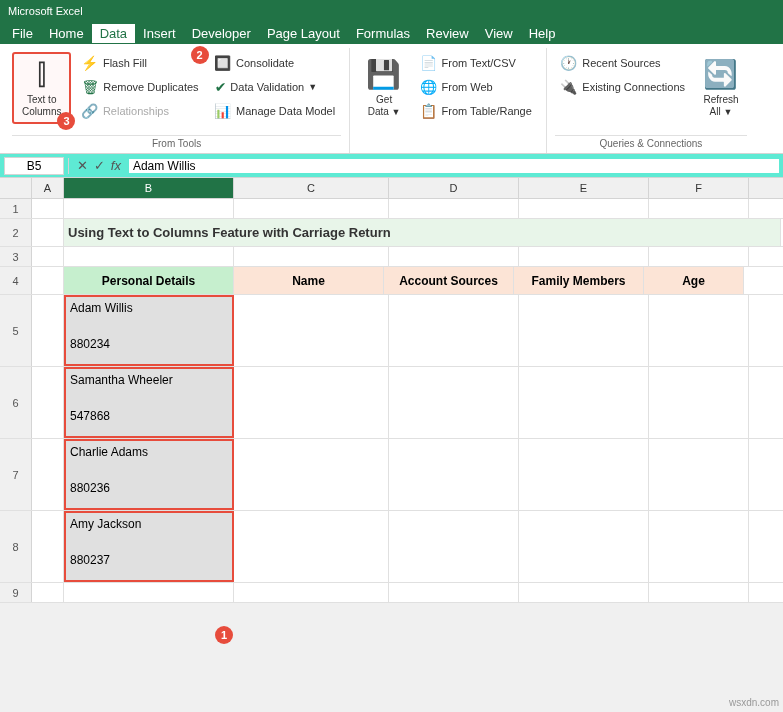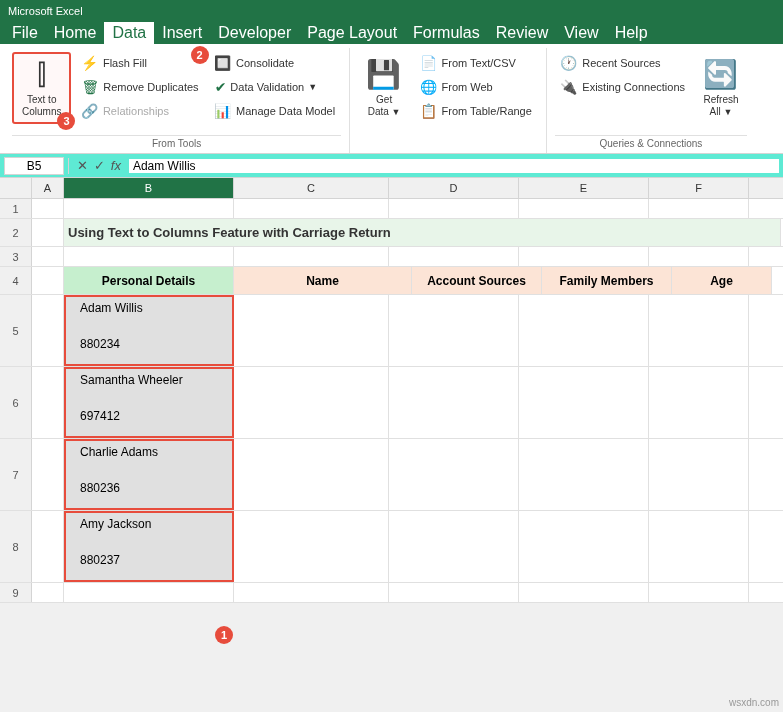--- a/index.html
+++ b/index.html
@@ -20,21 +20,21 @@
     .menu-bar {
       background: #217346;
       display: flex;
       align-items: center;
       height: 22px;
       padding: 0 4px;
     }
     .menu-item {
       color: white;
       padding: 2px 8px;
-      font-size: 16px;
+      font-size: 13px;
       cursor: pointer;
       text-align: center;
     }
     .menu-item.active {
       background: white;
       color: #217346;
     }
 
     
     .ribbon {
@@ -195,21 +195,21 @@
       align-items: center;
       justify-content: center;
       font-size: 11px;
       color: #555;
       background: #f0f0f0;
       border-right: 1px solid #d4d4d4;
     }
     .cell {
       display: flex;
       align-items: flex-start;
-      padding: 2px 14px;
+      padding: 2px 4px;
       border-right: 1px solid #e0e0e0;
       font-size: 12px;
       overflow: hidden;
     }
     .cell.header-cell {
       background: #e2efda;
       font-weight: bold;
       justify-content: center;
       align-items: center;
     }
@@ -442,21 +442,21 @@
     <div class="cell" style="width:130px;"></div>
     <div class="cell" style="width:100px;"></div>
   </div>
 
   <div class="sheet-row" style="height:28px;">
     <div class="row-num">4</div>
     <div class="cell" style="width:32px;"></div>
     <div class="cell header-cell" style="width:170px; background:#c6efce;">
       <span>Personal Details</span>
     </div>
-    <div class="cell highlighted-header" style="width:178px; background:#fce4d6;">
+    <div class="cell highlighted-header" style="width:150px; background:#fce4d6;">
       <span>Name</span>
     </div>
     <div class="cell highlighted-header" style="width:130px; background:#fce4d6;">
       <span>Account Sources</span>
     </div>
     <div class="cell highlighted-header" style="width:130px; background:#fce4d6;">
       <span>Family Members</span>
     </div>
     <div class="cell highlighted-header" style="width:100px; background:#fce4d6;">
       <span>Age</span>
@@ -479,21 +479,21 @@
     <div class="cell" style="width:130px;"></div>
     <div class="cell" style="width:100px;"></div>
   </div>
 
   <div class="sheet-row" style="height:72px;">
     <div class="row-num">6</div>
     <div class="cell" style="width:32px;"></div>
     <div class="cell data-cell-b" style="width:170px; background:#e0e0e0; border:2px solid #e74c3c;">
       <span>Samantha Wheeler</span>
         <br>
-      <span>697412</span>
+      <span>547868</span>
         <br>
       <br>
 
     </div>
     <div class="cell" style="width:155px;"></div>
     <div class="cell" style="width:130px;"></div>
     <div class="cell" style="width:130px;"></div>
     <div class="cell" style="width:100px;"></div>
   </div>
 

